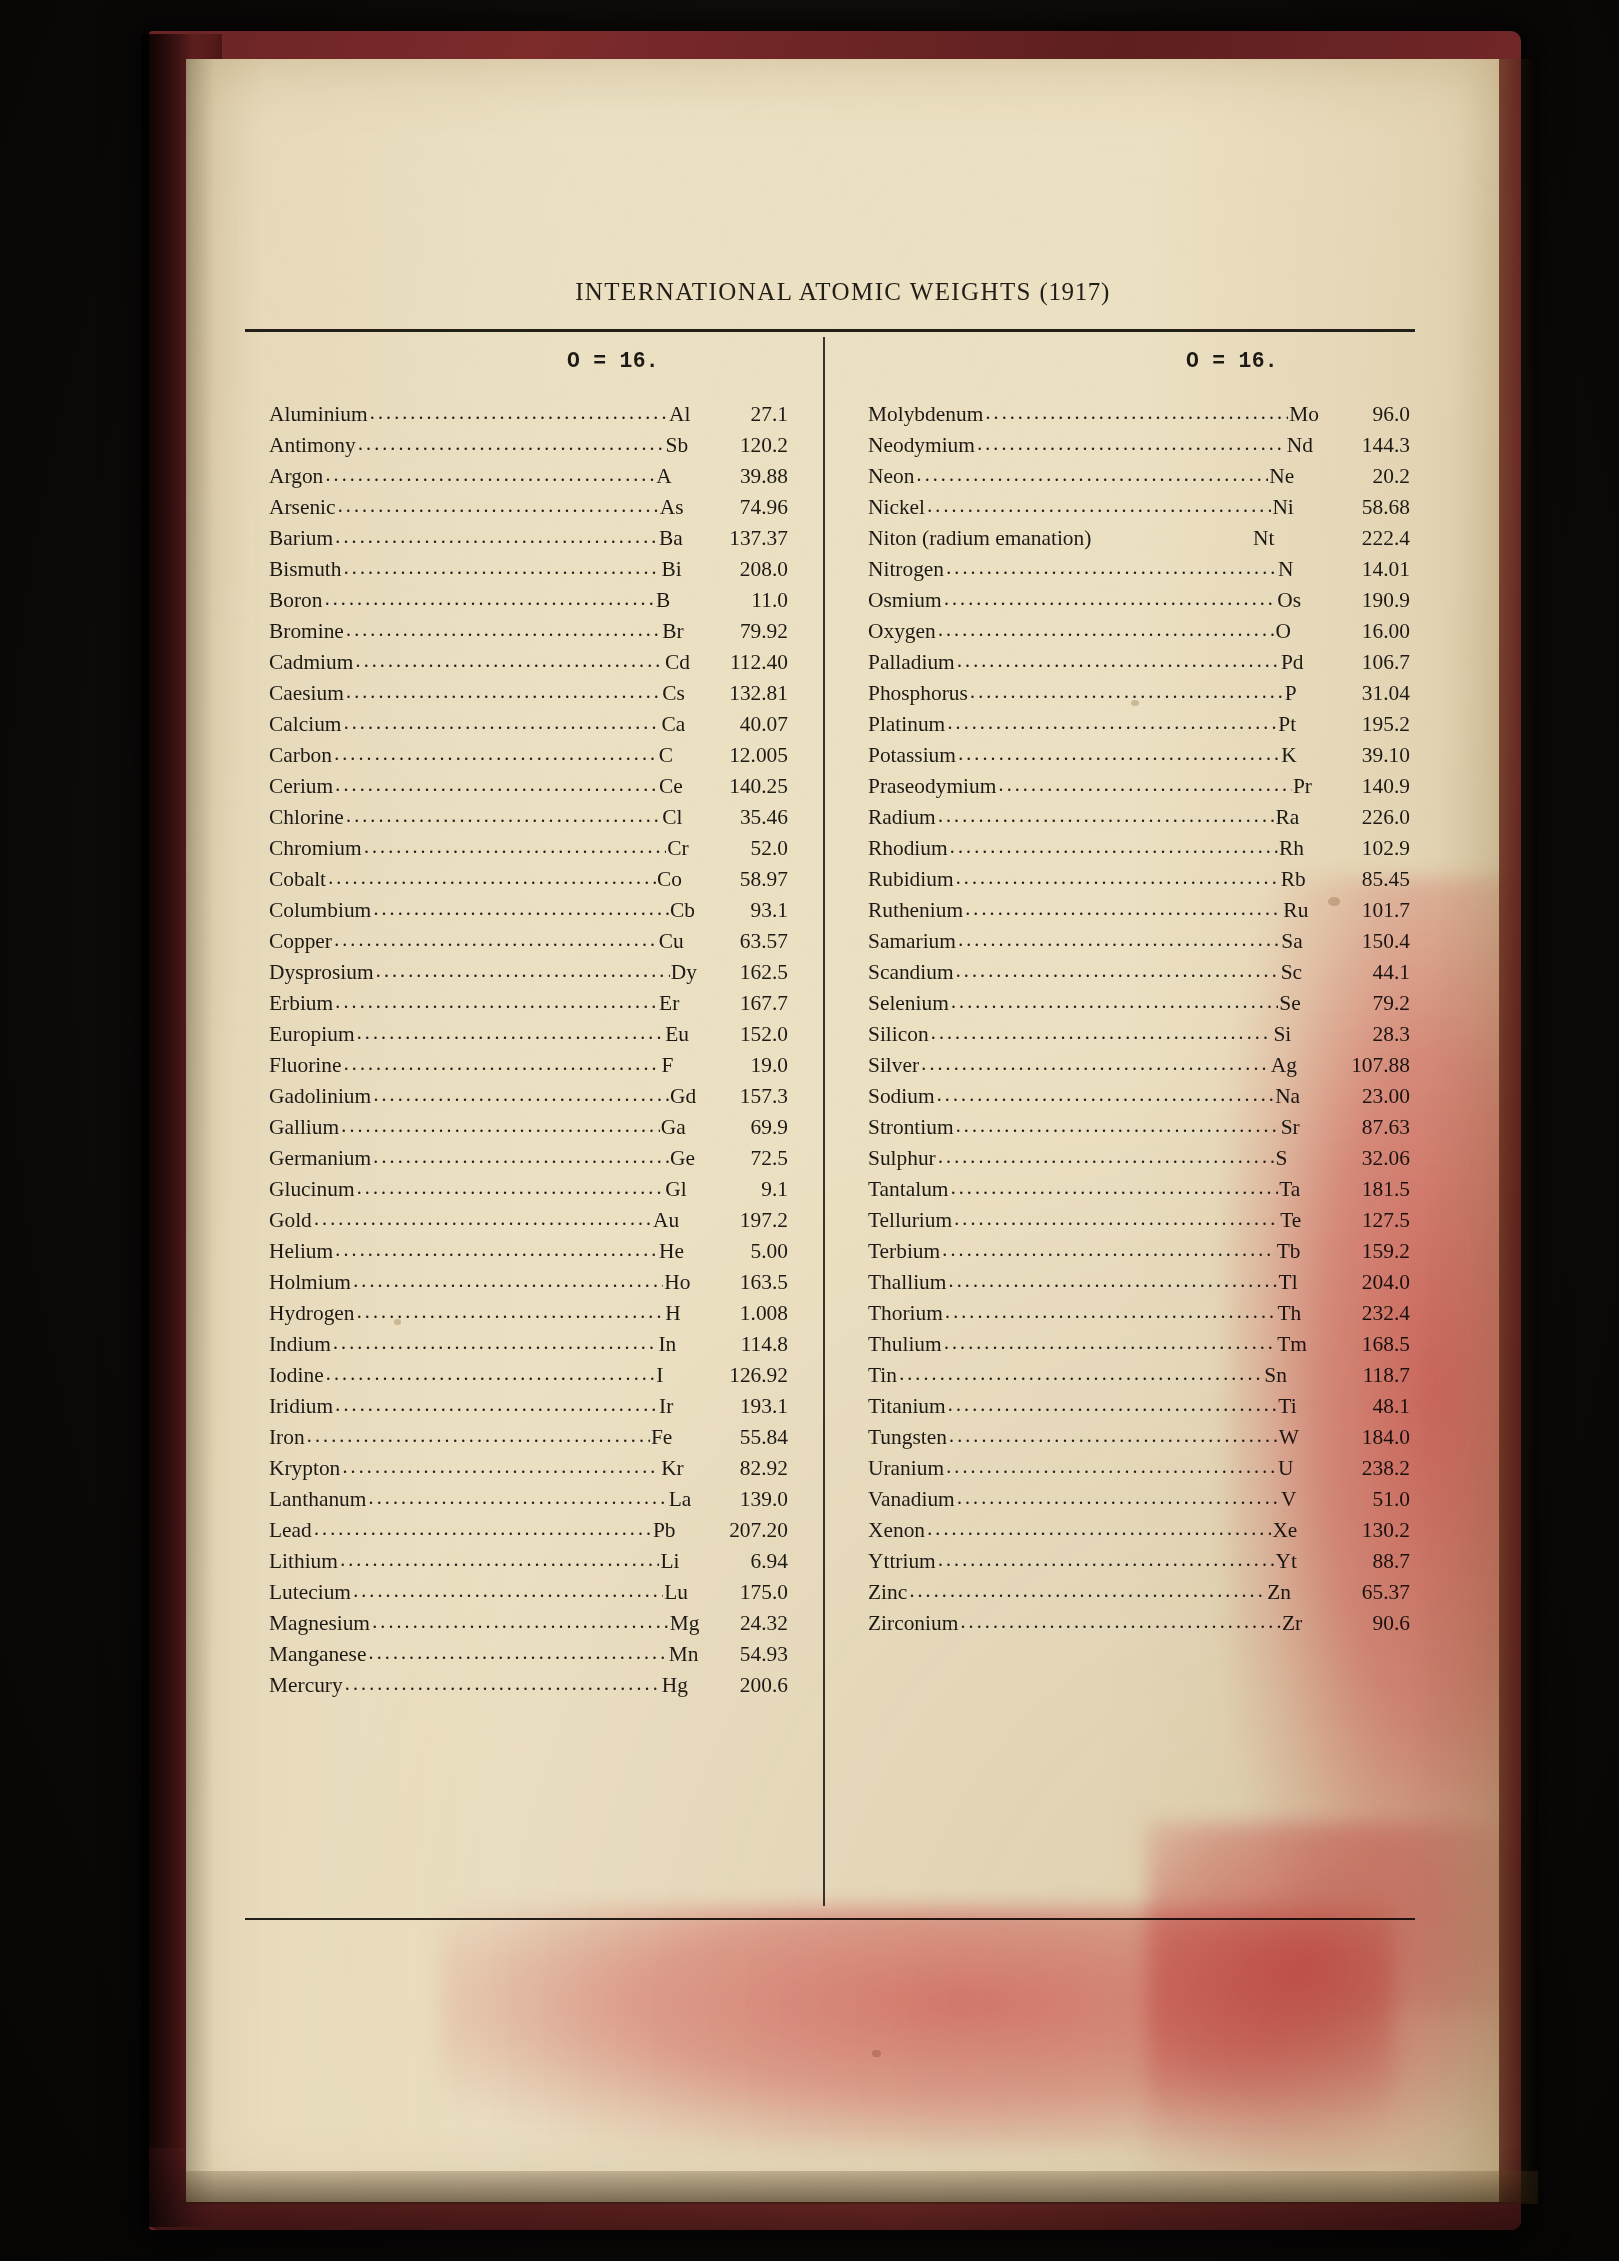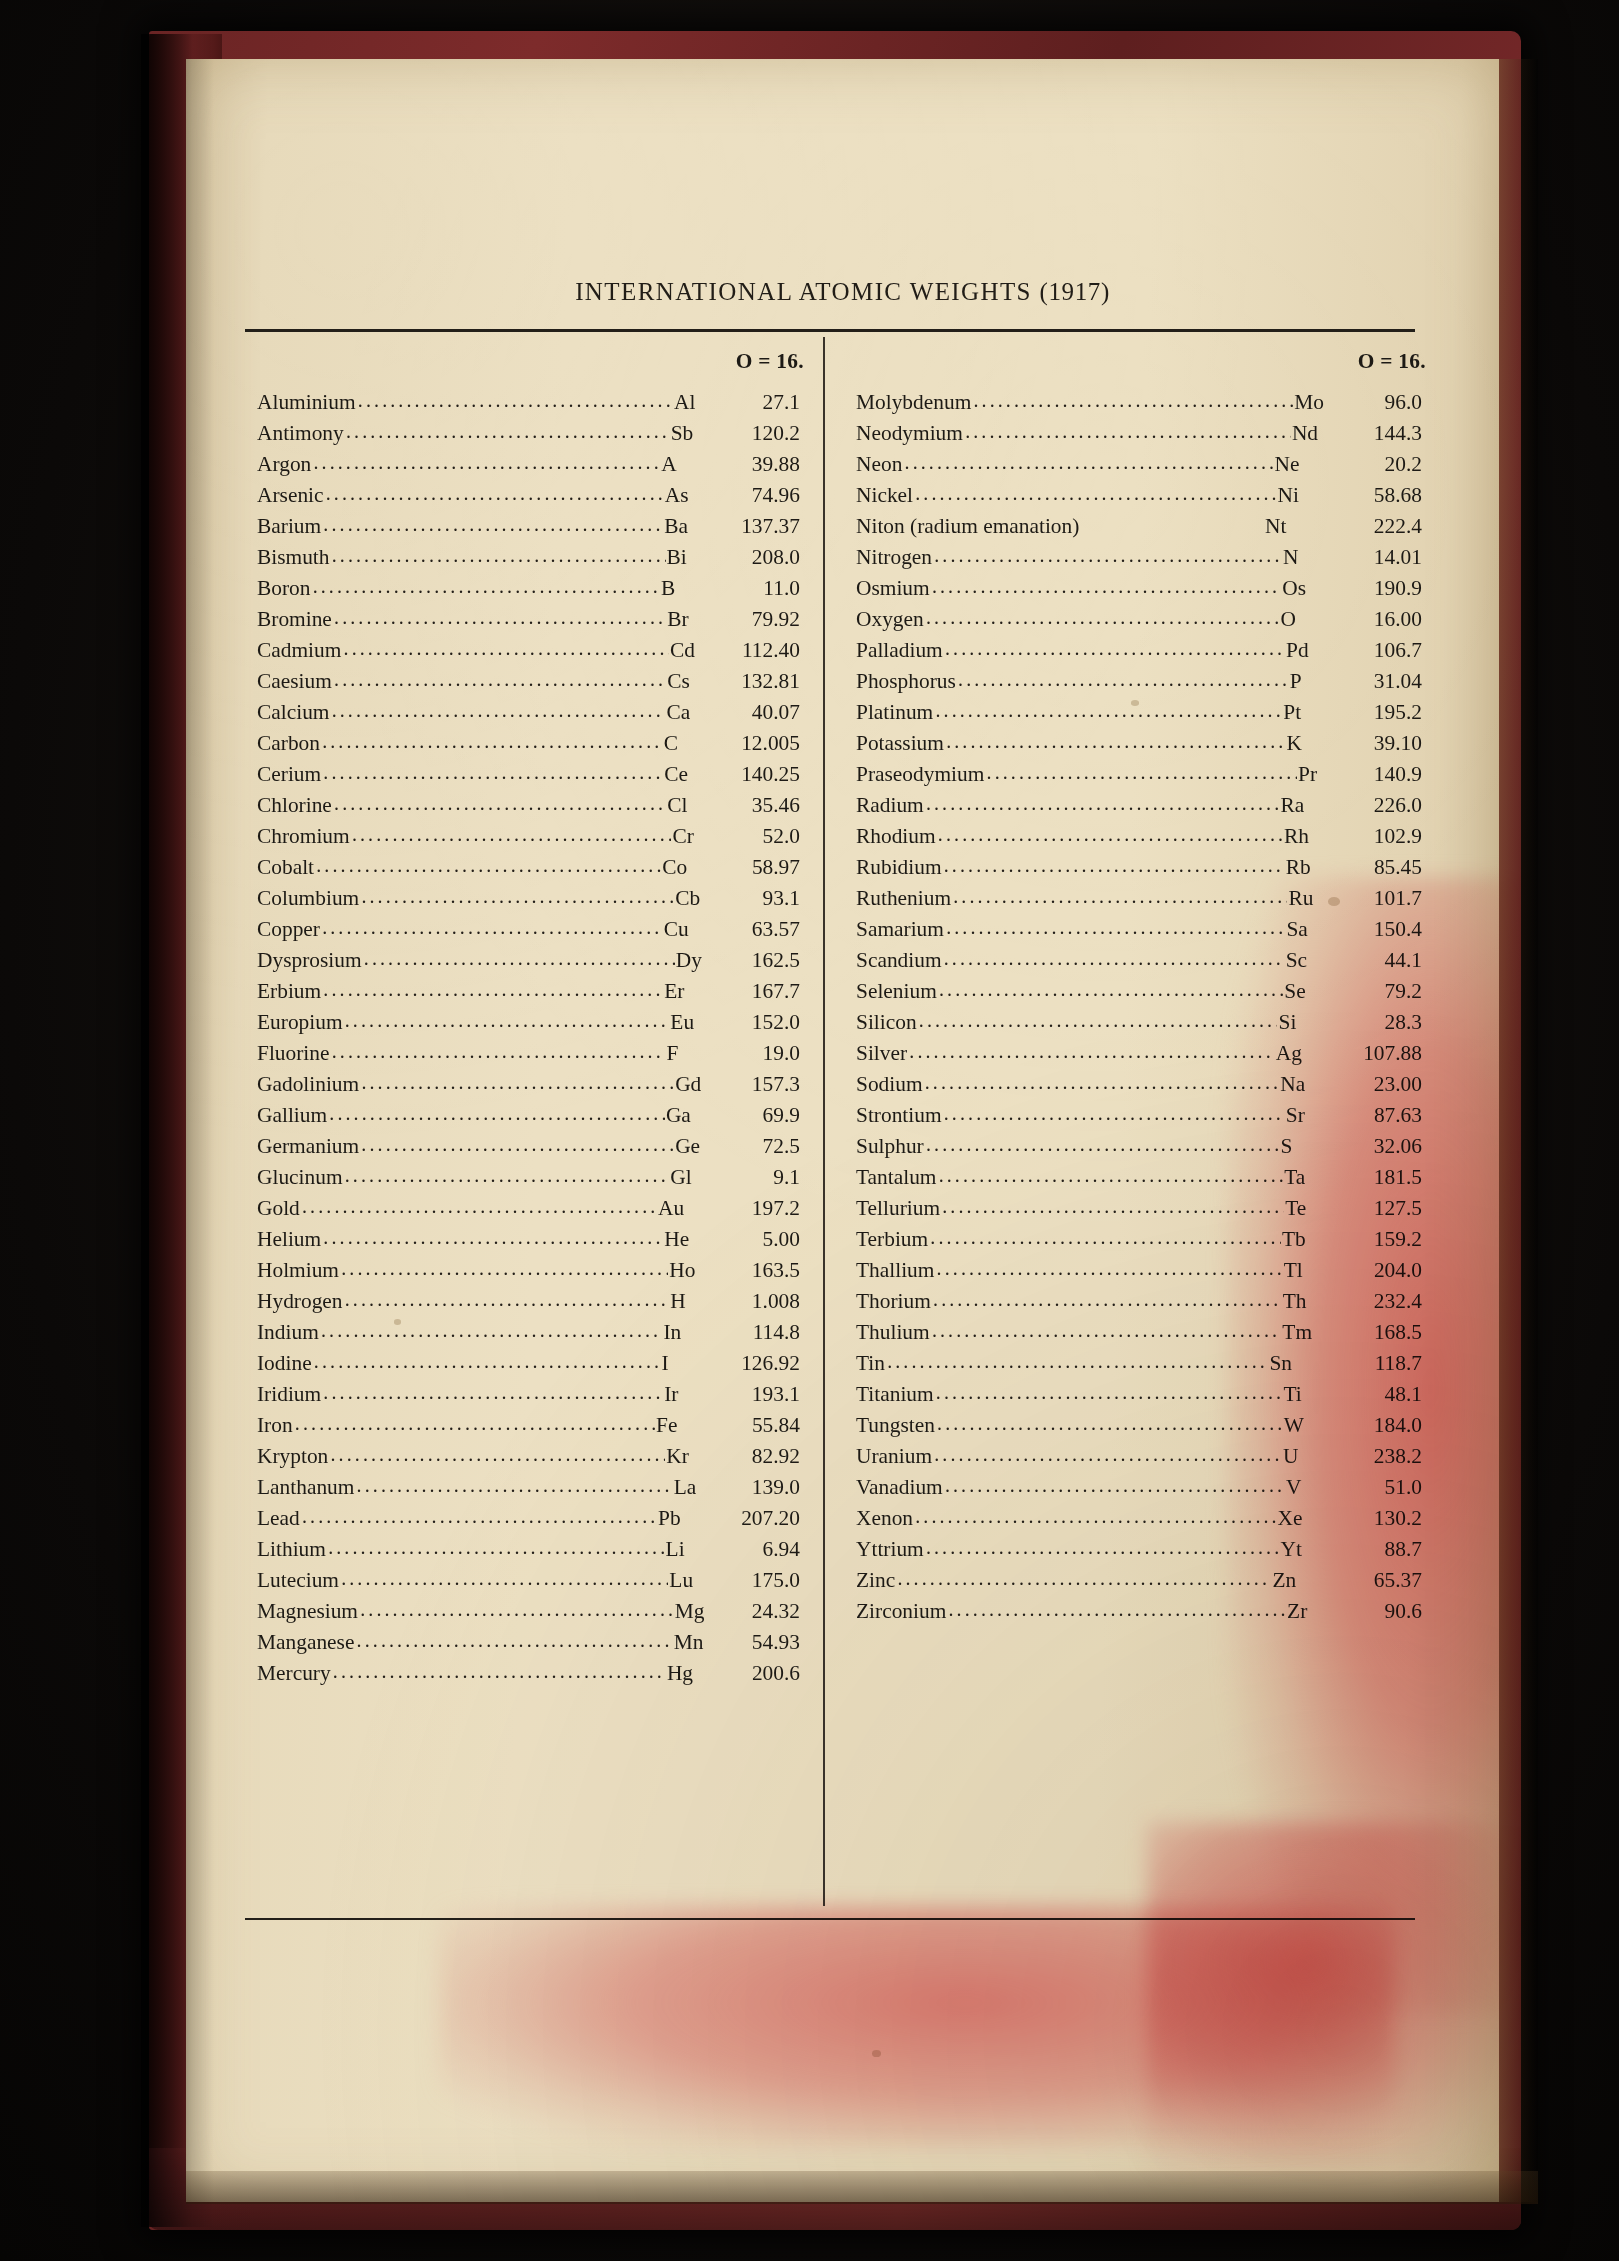--- a/index.html
+++ b/index.html
@@ -162,27 +162,28 @@
     line-height: 31px;
   }
   .col.left  { left: 67px;  width: 551px; }
   .col.right { left: 666px; width: 574px; }
 
   .unit-head {
     font-weight: bold;
     font-size: 21.4px;
     letter-spacing: 0.3px;
     height: 37px;
-    text-align: right;
+    text-align: center;
     padding-left: 169px;
     box-sizing: border-box;
+    font-family: Liberation Mono, monospace;
   }
   .col.right .unit-head { padding-left: 186px; }
 
-  ul.rows { list-style: none; margin: 4px; padding: 0; }
+  ul.rows { list-style: none; margin: 16px; padding: 0; }
   ul.rows li {
     display: flex;
     align-items: baseline;
     height: 31px;
     white-space: nowrap;
   }
   .el-name { }
   .leader {
     flex: 1 1 auto;
     overflow: hidden;

